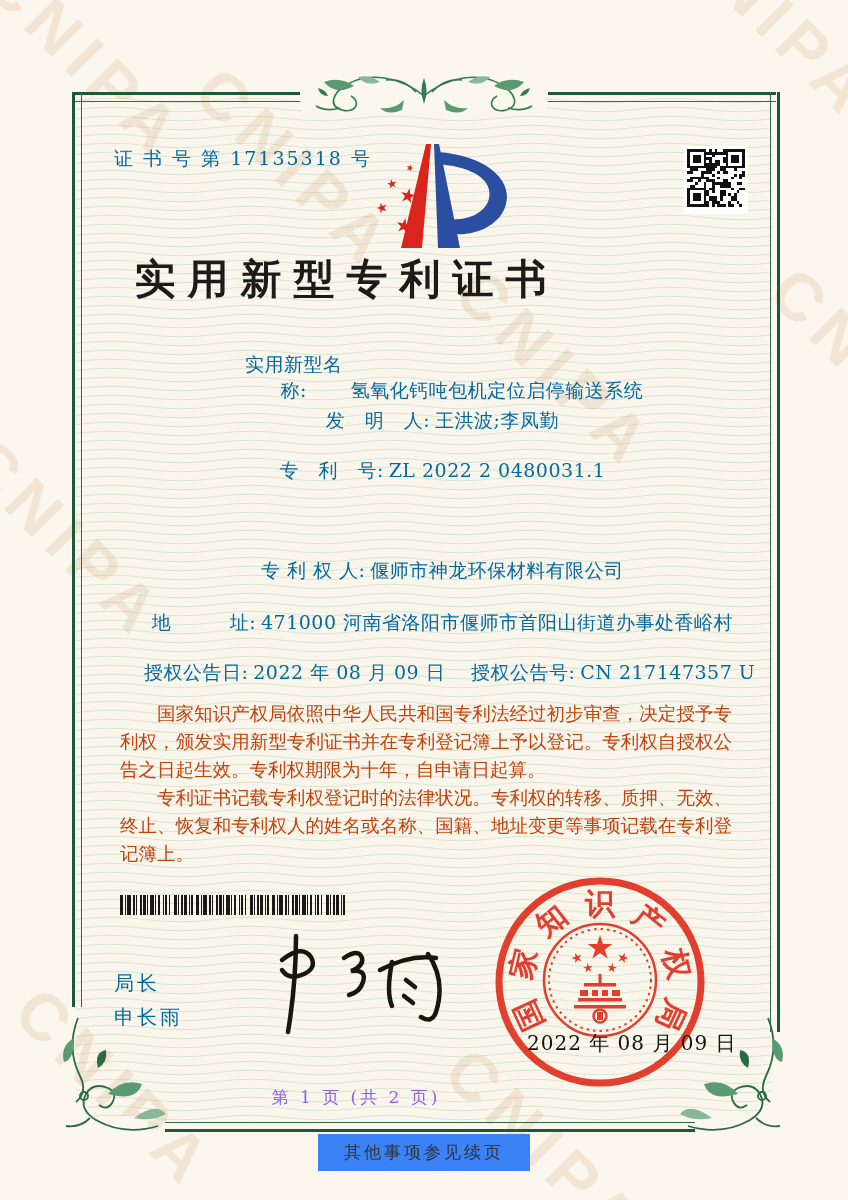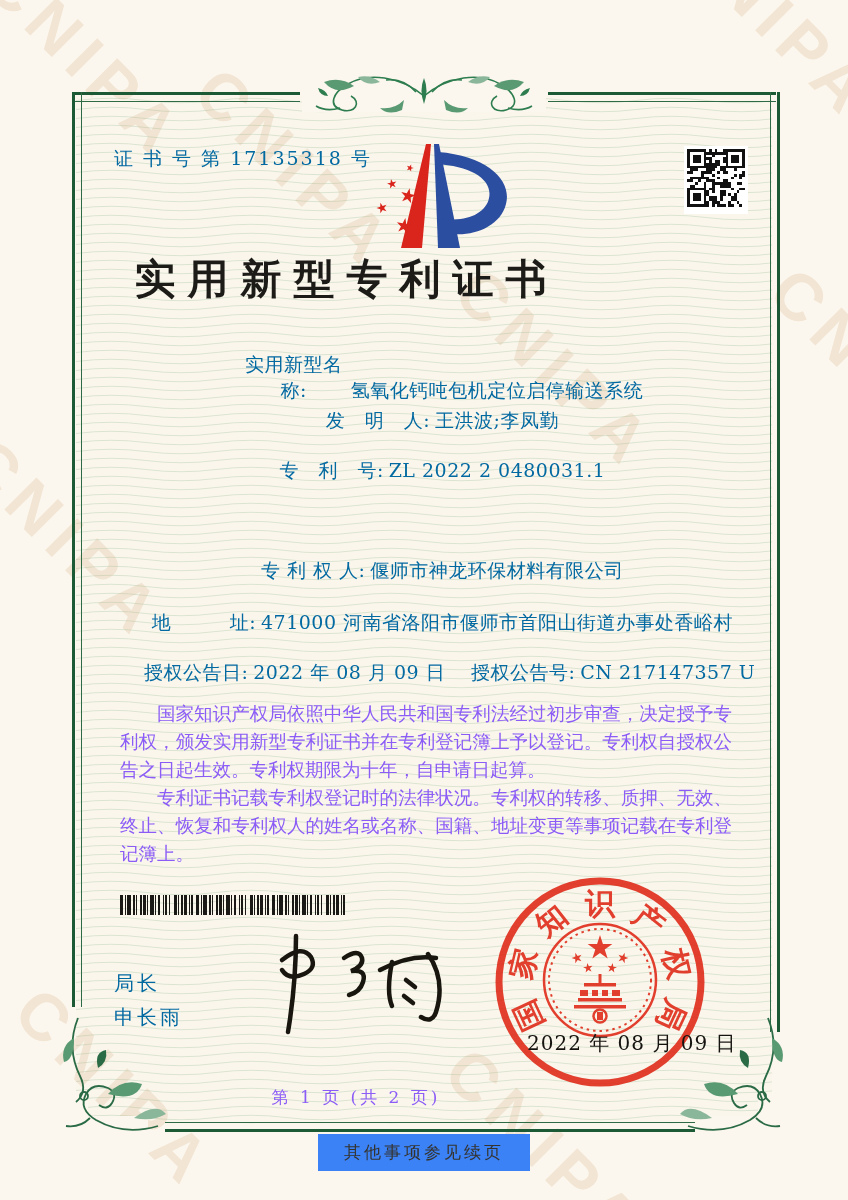--- a/index.html
+++ b/index.html
@@ -27,21 +27,21 @@
 
   #cert-no{left:114px;top:146px;font-size:19px;letter-spacing:2px;}
   #title{left:0;top:252px;width:693px;text-align:center;font-size:41px;font-weight:bold;
          letter-spacing:12px;color:#1d1b18;}
 
   .frow{left:120px;width:640px;font-size:19px;letter-spacing:0.5px;text-align:center;}
   .flabel{display:inline-block;width:114px;}
   .fgroup{display:inline-block;width:335px;}
 
   .para{left:120px;width:612px;font-size:18.5px;line-height:1.52;text-align:justify;
-        text-indent:2em;color:#8b5cf6;}
+        text-indent:2em;color:#c2410c;}
 
   #sig-title{left:114px;top:970px;font-size:20px;letter-spacing:3px;font-family:Liberation Mono, monospace;}
   #sig-name{left:114px;top:1004px;font-size:20px;letter-spacing:3px;}
 
   #seal-wrap{position:absolute;left:490px;top:872px;z-index:4;}
   #seal-date{left:527px;top:1030px;font-size:20px;letter-spacing:1px;color:#15130f;z-index:5;}
 
   #page-info{left:0;top:1086px;width:712px;text-align:center;font-size:17px;letter-spacing:3px;color:#8b5cf6;}
   #cont-note{left:0;top:1134px;width:848px;text-align:center;z-index:4;position:absolute;}
   #cont-note span{display:inline-block;background:#3b82f6;padding:7px 26px;font-size:17px;

